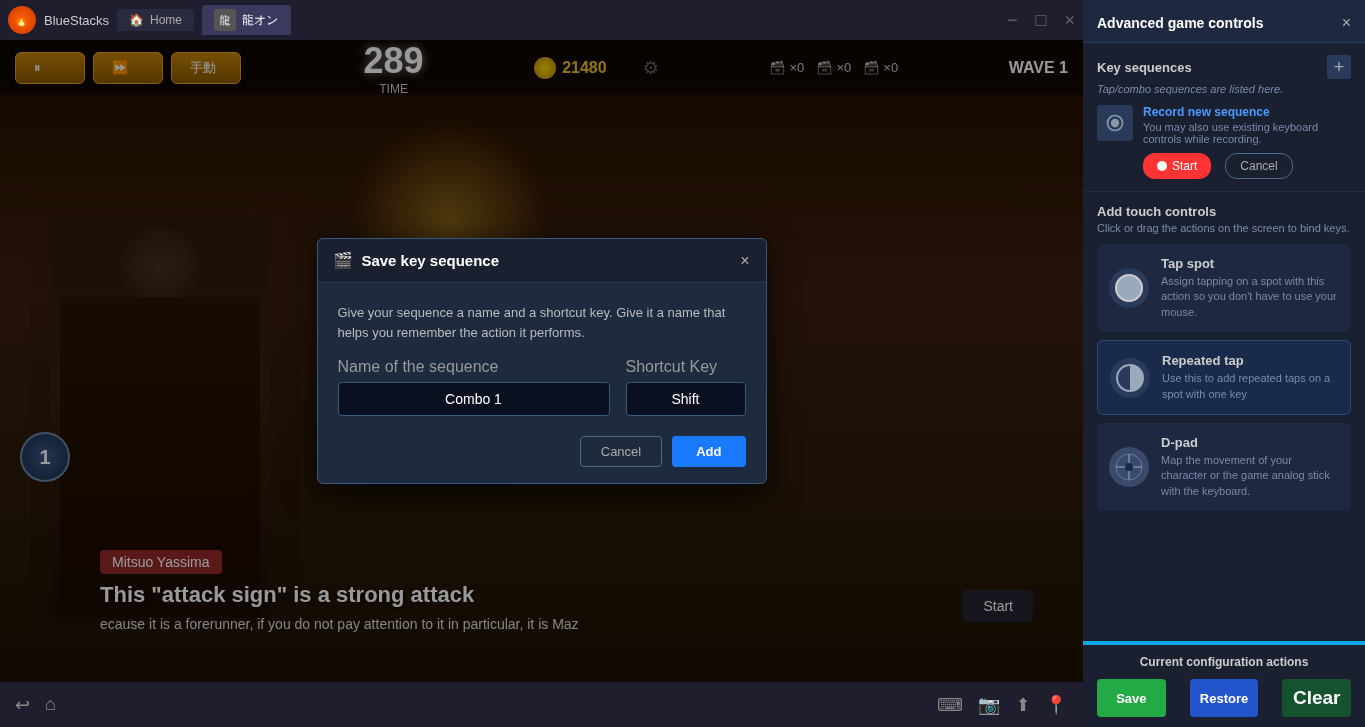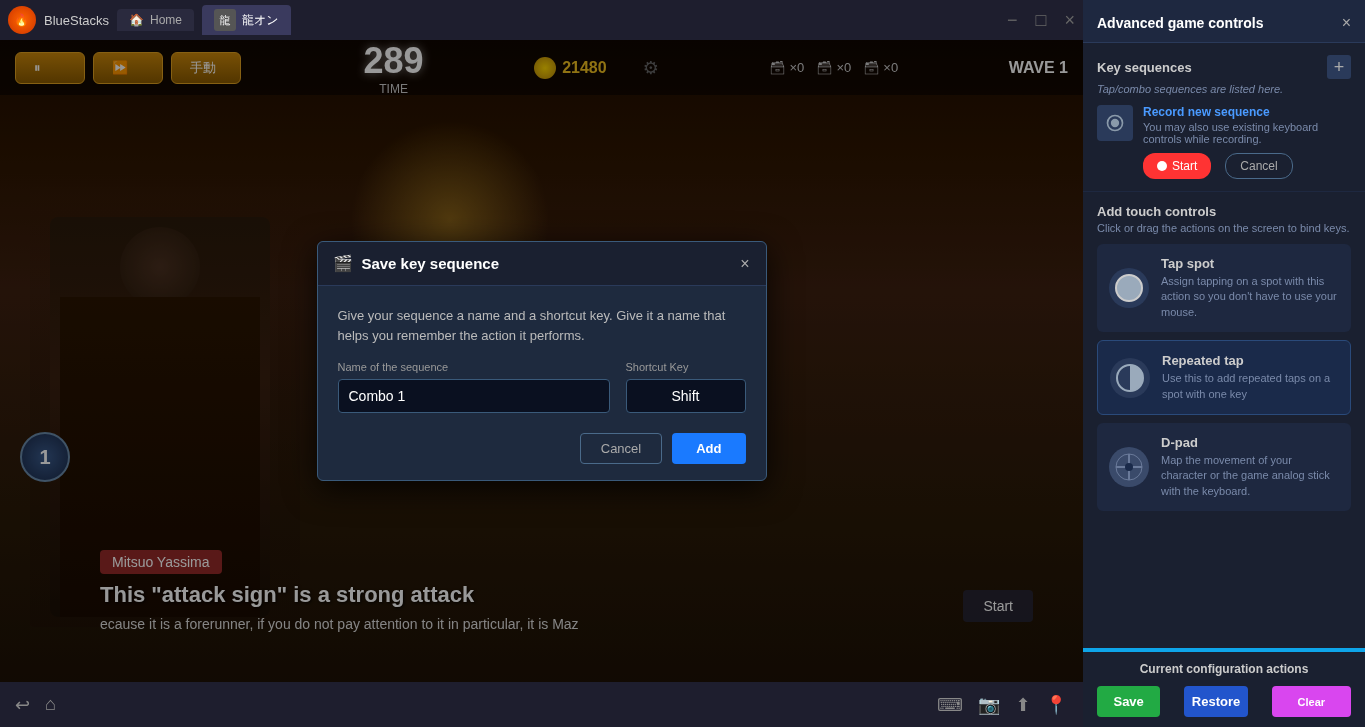--- a/index.html
+++ b/index.html
@@ -231,31 +231,32 @@
     }
     .dialog-field {
       display: flex;
       flex-direction: column;
       gap: 6px;
     }
     .field-name { flex: 1; }
     .field-shortcut { width: 120px; }
     .field-label {
       color: #999;
-      font-size: 11px;
+      font-size: 16px;
     }
     .field-input {
       background: #0a1020;
       border: 1px solid #3a5a7a;
       border-radius: 4px;
       color: white;
       padding: 8px 10px;
       font-size: 14px;
       outline: none;
       width: 100%;
+      text-align: center;
     }
     .field-input-shortcut {
       text-align: center;
     }
     .dialog-footer {
       display: flex;
       justify-content: flex-end;
       gap: 10px;
     }
     .btn-cancel {
@@ -478,26 +479,26 @@
       border: none;
       color: white;
       padding: 8px 0;
       border-radius: 4px;
       font-size: 13px;
       font-weight: 600;
       cursor: pointer;
       flex: 1;
     }
     .btn-clear {
-      background: #d946ef;
+      background: #14532d;
       border: none;
       color: white;
-      padding: 8px 8px;
-      border-radius: 4px;
-      font-size: 11px;
+      padding: 8px 0;
+      border-radius: 4px;
+      font-size: 19px;
       font-weight: 600;
       cursor: pointer;
       flex: 1;
     }
 
     
     .game-background-chars {
       position: absolute;
       top: 40px; left: 0; right: 0; bottom: 45px;
       pointer-events: none;

